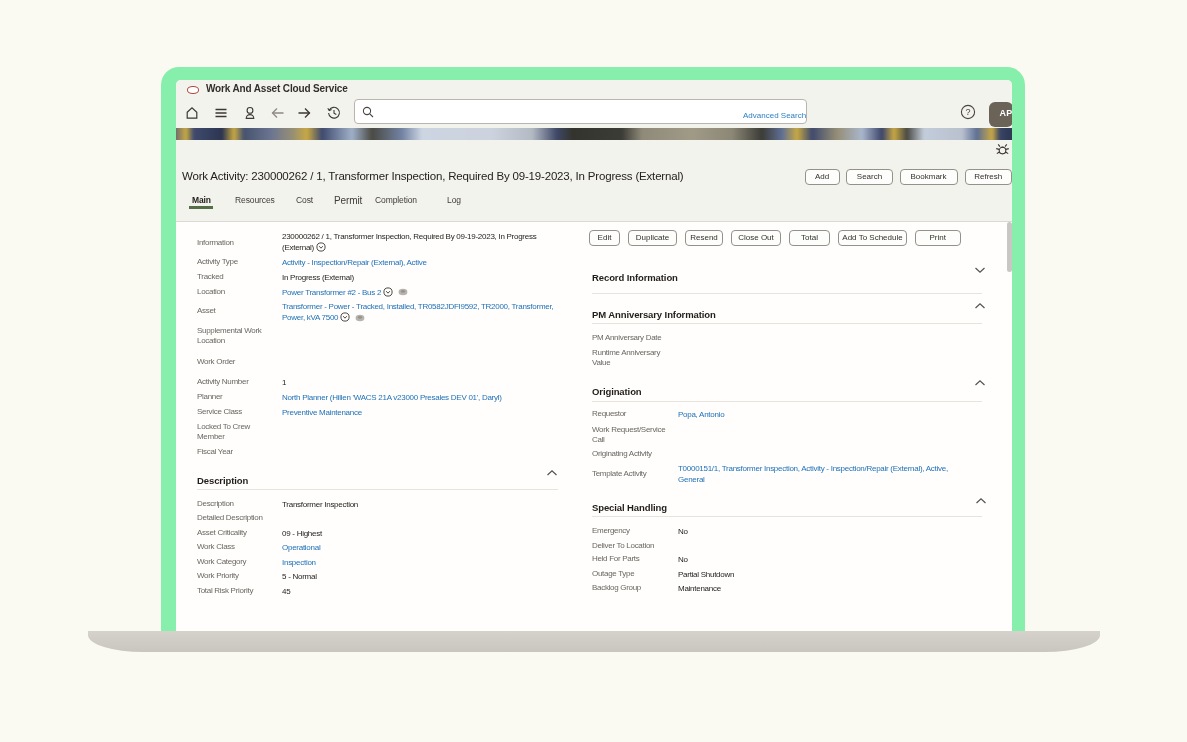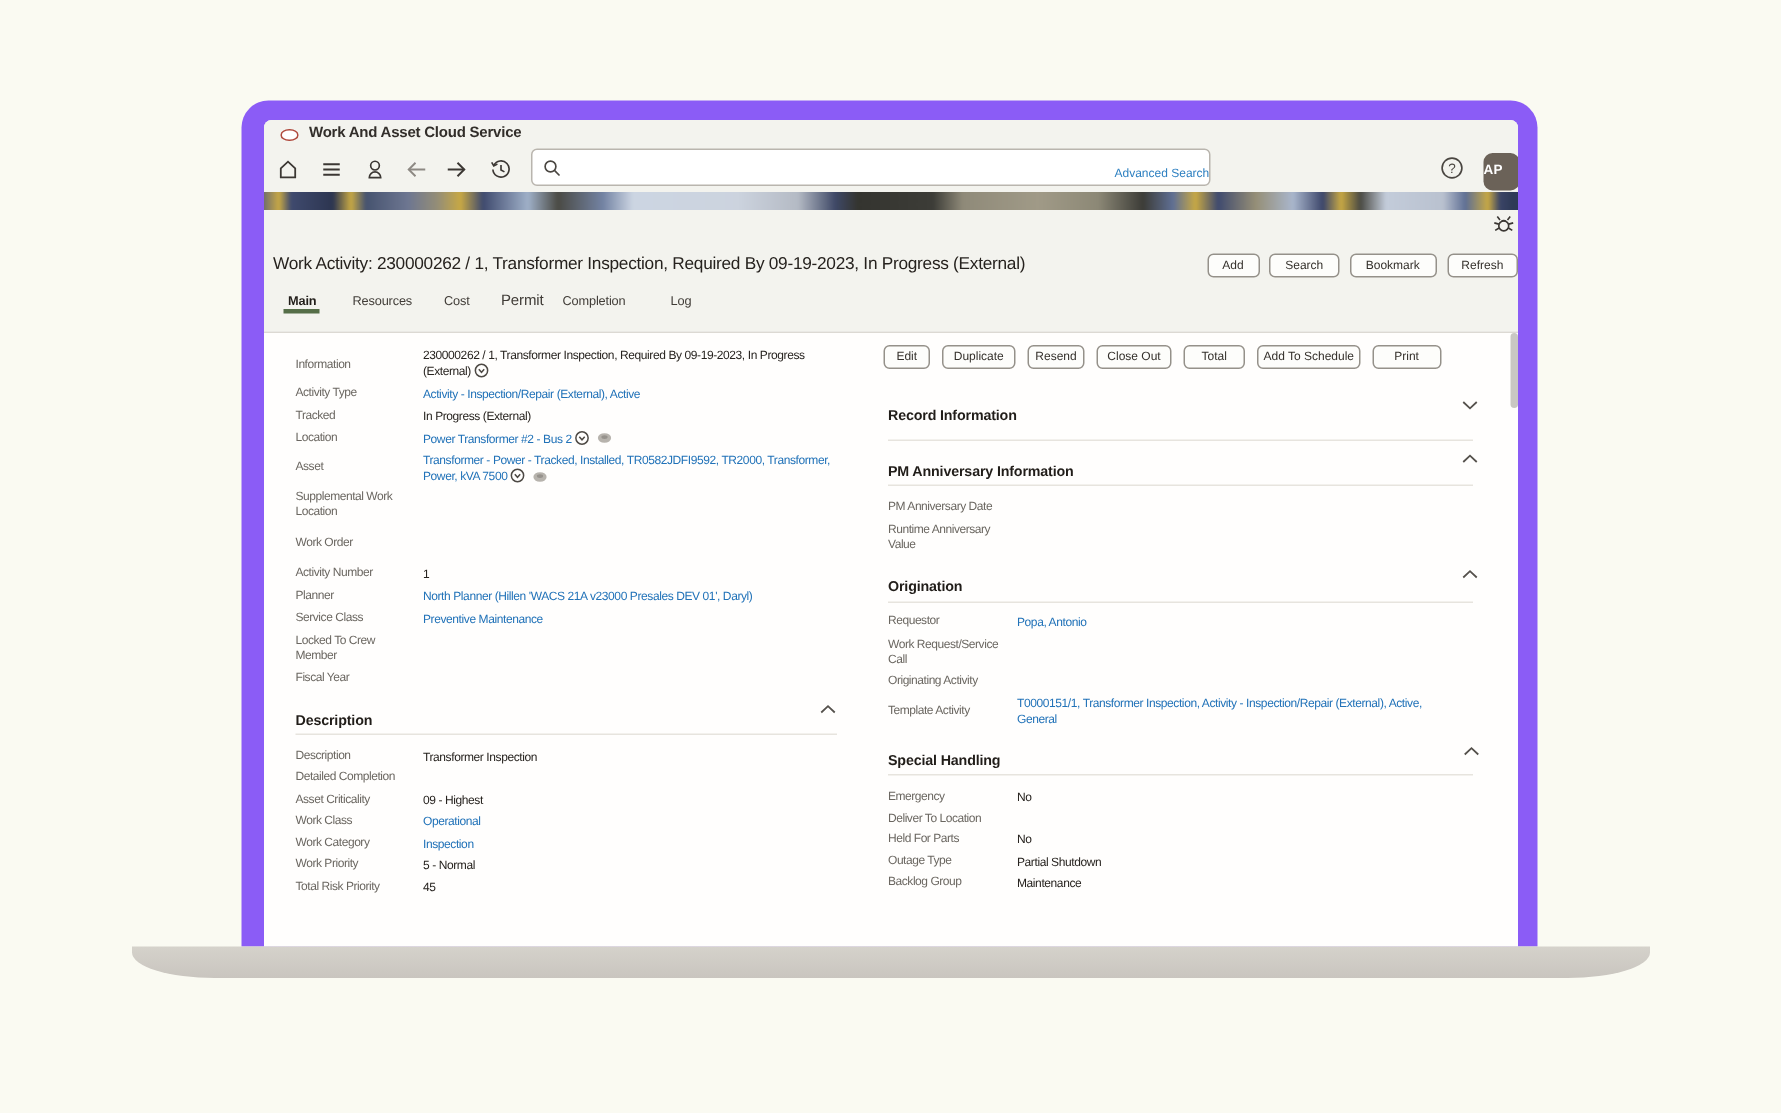--- a/index.html
+++ b/index.html
@@ -1,16 +1,16 @@
 <!DOCTYPE html>
 <html><head><meta charset="utf-8">
 <style>
 *{margin:0;padding:0;box-sizing:border-box}
 html,body{width:1187px;height:742px;background:#fafaf2;font-family:"Liberation Sans",sans-serif;position:relative;overflow:hidden}
-.laptop{position:absolute;left:161px;top:67px;width:864px;height:564px;background:#8b5cf6;border-radius:18px 18px 0 0}
+.laptop{position:absolute;left:161px;top:67px;width:864px;height:564px;background:#86efac;border-radius:18px 18px 0 0}
 .base{position:absolute;left:88px;top:631px;width:1012px;height:21px;background:linear-gradient(#d5d2cb,#c9c5bf);border-radius:0 0 55px 55px/0 0 17px 17px}
 .screen{position:absolute;left:15px;top:13px;width:836px;height:551px;background:#f3f3ee;overflow:hidden;border-radius:5px 5px 0 0}
 .abs{position:absolute}
 .lbl{position:absolute;font-size:8px;color:#6b6761;line-height:10px;letter-spacing:-0.3px}
 .val{position:absolute;font-size:8px;color:#27231f;line-height:11px;letter-spacing:-0.27px}
 .lnk{color:#2172b8}
 .hr{position:absolute;height:1px;background:#e7e4de}
 .sech{position:absolute;font-size:9.5px;font-weight:bold;color:#211d19;letter-spacing:-0.1px}
 .btn{display:inline-block;font-size:8px;color:#34302b;background:#fdfdfb;border:1px solid #95918a;border-radius:4px;text-align:center;line-height:14px;height:16px}
 </style></head><body>
@@ -59,21 +59,21 @@
         <g fill="none" stroke="#4a4641" stroke-width="1.1">
           <circle cx="5" cy="5" r="3.6"></circle>
           <line x1="7.8" y1="7.8" x2="11" y2="11"></line>
         </g>
       </svg>
 <div class="abs" style="left:567px;top:31px;font-size:8px;color:#2c7fc0">Advanced Search</div>
 <svg class="abs" style="left:784px;top:24px" width="16" height="16" viewBox="0 0 16 16">
         <circle cx="8" cy="8" r="6.6" fill="none" stroke="#4a4641" stroke-width="1.1"></circle>
         <text x="8" y="11" font-size="9" font-family="Liberation Sans" fill="#4a4641" text-anchor="middle">?</text>
       </svg>
-<div class="abs" style="left:813px;top:21.5px;width:23.5px;height:25px;border-radius:6px;background:#6b6258;color:#fff;font-size:9px;font-weight:bold;text-align:left;line-height:23.5px;letter-spacing:0.2px">AP</div>
+<div class="abs" style="left:813px;top:21.5px;width:23.5px;height:25px;border-radius:6px;background:#6b6258;color:#fff;font-size:9px;font-weight:bold;text-align:right;line-height:23.5px;letter-spacing:0.2px">AP</div>
 <div class="abs" style="left:0;top:48px;width:836px;height:12px;overflow:hidden">
         <div style="position:absolute;left:-4px;top:-4px;width:844px;height:20px;background:linear-gradient(90deg,#50597c 0px,#c7a844 14px,#3f4a6e 22px,#2c3550 50px,#c7a844 62px,#46536f 72px,#6d7691 100px,#958e76 120px,#c7a844 135px,#3f4a6e 150px,#9fb0c8 180px,#4a4a44 200px,#7383a3 230px,#ccd5e2 250px,#ccd3de 320px,#b4bac4 360px,#3e4866 385px,#34342f 400px,#3c3c37 450px,#8f8a79 470px,#a09a87 520px,#8c8876 560px,#3c3c37 590px,#5f6f94 610px,#c7a844 625px,#3f4a6e 640px,#958e76 665px,#a9b6cc 690px,#3c466a 710px,#c7a844 722px,#4a4a44 735px,#c3ccda 752px,#b9c1cf 790px,#5f6f94 805px,#c7a844 820px,#3a4466 828px,#2f3a57 836px);filter:blur(1px)"></div>
       </div>
 <div class="abs" style="left:0;top:60px;width:836px;height:81px;background:#f3f3ee"></div>
 <svg class="abs" style="left:819px;top:62px" width="15" height="15" viewBox="0 0 15 15">
         <g fill="none" stroke="#3b3733" stroke-width="1.1">
           <circle cx="7.5" cy="8.6" r="3.3"></circle>
           <path d="M5.9 5.7 a2.2 2.2 0 0 1 3.2 0"></path>
           <path d="M5 4.6 L3.2 2.4 M10 4.6 L11.8 2.4"></path>
           <path d="M4.2 7.4 L1.2 6.6 M4.4 10 L1.8 11.6 M10.8 7.4 L13.8 6.6 M10.6 10 L13.2 11.6"></path>
@@ -128,21 +128,21 @@
 <div class="val" style="left:106px;top:327px;width:283px"><span class="lnk">Preventive Maintenance</span></div>
 <div class="lbl" style="left:21px;top:342px;width:55px">Locked To Crew Member</div>
 <div class="lbl" style="left:21px;top:367px">Fiscal Year</div>
 <svg class="abs" style="left:370px;top:389px" width="12" height="8" viewBox="0 0 12 8">
         <path d="M1.5 6 L6 1.8 L10.5 6" fill="none" stroke="#55514c" stroke-width="1.2"></path>
       </svg>
 <div class="sech" style="left:21px;top:395px">Description</div>
 <div class="hr" style="left:21px;top:409px;width:361px"></div>
 <div class="lbl" style="left:21px;top:419px">Description</div>
 <div class="val" style="left:106px;top:419px;width:283px">Transformer Inspection</div>
-<div class="lbl" style="left:21px;top:433px">Detailed Completion</div>
+<div class="lbl" style="left:21px;top:433px">Detailed Description</div>
 <div class="lbl" style="left:21px;top:447.5px">Asset Criticality</div>
 <div class="val" style="left:106px;top:447.5px;width:283px">09 - Highest</div>
 <div class="lbl" style="left:21px;top:462px">Work Class</div>
 <div class="val" style="left:106px;top:462px;width:283px"><span class="lnk">Operational</span></div>
 <div class="lbl" style="left:21px;top:477px">Work Category</div>
 <div class="val" style="left:106px;top:477px;width:283px"><span class="lnk">Inspection</span></div>
 <div class="lbl" style="left:21px;top:491px">Work Priority</div>
 <div class="val" style="left:106px;top:491px;width:283px">5 - Normal</div>
 <div class="lbl" style="left:21px;top:506px">Total Risk Priority</div>
 <div class="val" style="left:106px;top:506px;width:283px">45</div>

